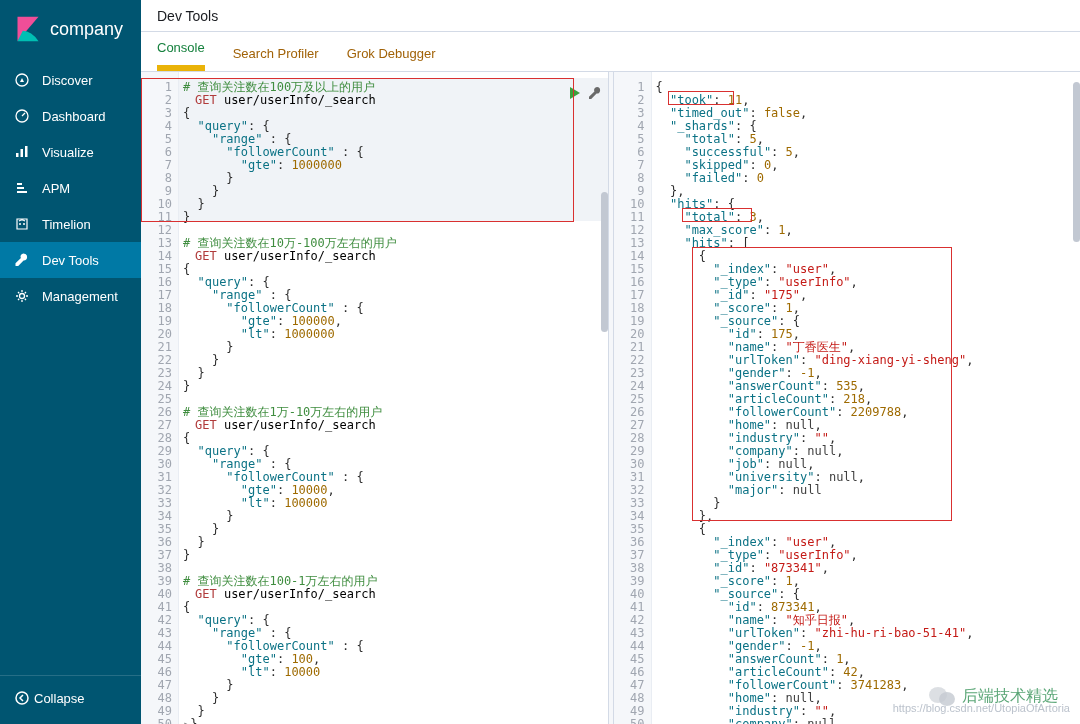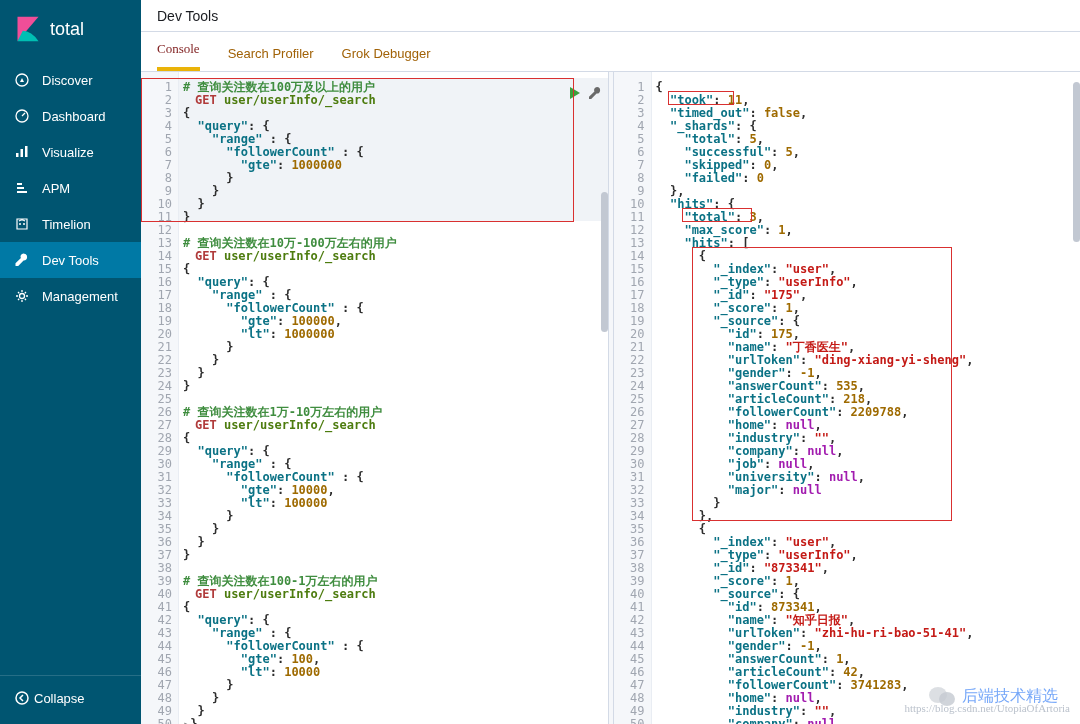--- a/index.html
+++ b/index.html
@@ -12,57 +12,57 @@
 .nav { list-style: none; flex: 1; padding-top: 4px; }
 .nav li { display: flex; align-items: center; gap: 12px; padding: 10px 14px; font-size: 13px; color: #fff; cursor: pointer; }
 .nav li.active { background: #0079a5; }
 .nav li .nav-icon { width: 16px; height: 16px; flex-shrink: 0; }
 .collapse { display: flex; align-items: center; gap: 4px; padding: 14px 14px 18px; font-size: 13px; cursor: pointer; border-top: 1px solid rgba(255,255,255,.15); }
 .collapse .nav-icon { width: 16px; height: 16px; }
 .main { flex: 1; display: flex; flex-direction: column; min-width: 0; }
 .header { height: 32px; border-bottom: 1px solid #d3dae6; display: flex; align-items: center; padding-left: 16px; font-size: 14px; color: #1a1c21; }
 .tabs { display: flex; gap: 28px; padding-left: 16px; border-bottom: 1px solid #d3dae6; height: 40px; align-items: flex-end; }
 .tabs .tab { padding-bottom: 10px; color: #a16207; font-size: 13px; cursor: pointer; }
-.tabs .tab.active { color: #7f1d1d; border-bottom: 4px solid #eab308; font-family: Liberation Serif, serif; }
+.tabs .tab.active { color: #15803d; border-bottom: 6px solid #eab308; }
 .editor-area { flex: 1; display: flex; min-height: 0; position: relative; }
 .pane { flex: 1; display: flex; min-width: 0; font-family: Menlo, Consolas, monospace; font-size: 12px; line-height: 1.5; overflow: hidden; }
 .pane + .splitter { width: 6px; background: #f5f7fa; border-left: 1px solid #d3dae6; border-right: 1px solid #d3dae6; cursor: col-resize; }
 .gutter { background: #f5f7fa; border-right: 1px solid #e9edf3; color: #a0a6b0; text-align: right; padding: 6px 6px 6px 10px; user-select: none; min-width: 38px; }
 .gutter div { height: 13px; }
-.code { flex: 1; padding: 6px 8px 6px 4px; position: relative; overflow: hidden; white-space: pre; font-weight: bold; }
+.code { flex: 1; padding: 6px 8px 6px 4px; position: relative; overflow: hidden; white-space: pre; }
 .code .line { height: 13px; }
 .hl-bg { position: absolute; left: 0; right: 0; height: 13px; background: #f0f3f7; z-index: -1; }
 .cmt { color: #3f8d3f; }
 .method { color: #b03a3a; margin-left: 12px; }
-.path { color: #4d7c0f; margin-top: 20px; }
+.path { color: #000000; margin-top: 20px; }
 .key { color: #0b7285; }
 .num { color: #9e6a00; }
 .bool { color: #9e6a00; }
 .str { color: #c41a16; }
-.null { color: #a21caf; }
+.null { color: #404040; }
 .play-icon { position: absolute; right: 26px; top: 14px; cursor: pointer; }
 .wrench-icon { position: absolute; right: 6px; top: 14px; cursor: pointer; }
 .red-box { position: absolute; border: 1px solid #d93030; pointer-events: none; }
 .scrollbar-thumb { position: absolute; right: 0; width: 7px; background: #c2c8d2; border-radius: 4px; }
 .left-scroll { top: 120px; height: 140px; right: 0px; }
 .right-scroll { top: 10px; height: 160px; right: 0px; }
-.watermark { position: absolute; right: 10px; bottom: 10px; color: #bbc2cc; font-size: 11px; pointer-events: none; font-family: Liberation Serif, serif; }
-.wechat-mark { position: absolute; right: 22px; bottom: 16px; color: #3b82f6; font-size: 16px; pointer-events: none; display: flex; align-items: center; gap: 6px; opacity: .7; }
+.watermark { position: absolute; right: 10px; bottom: 10px; color: #bbc2cc; font-size: 11px; pointer-events: none; }
+.wechat-mark { position: absolute; right: 22px; bottom: 16px; color: #15803d; font-size: 16px; pointer-events: none; display: flex; align-items: center; gap: 6px; opacity: .7; }
 </style>
 </head>
 <body>
 <div class="app">
 
   <aside class="sidebar">
     <div class="logo-area">
       <svg class="logo-icon" viewBox="0 0 32 32">
           <path d="M4 2 L28 2 L4 30 Z" fill="#f04e98"></path>
           <path d="M10 18 Q20 18 28 30 L4 30 Z" fill="#00bfb3"></path>
         </svg>
-      <span class="logo-text">total</span>
+      <span class="logo-text">company</span>
     </div>
     <ul class="nav" id="nav-list">
         <li>
           <svg class="nav-icon" viewBox="0 0 16 16">
             <circle cx="8" cy="8" r="6" fill="none" stroke="#fff" stroke-width="1.3"></circle>
             <path d="M6 10 L8 6 L10 10 Z" fill="#fff"></path>
           </svg>
           <span>Discover</span>
         </li>
         <li>

